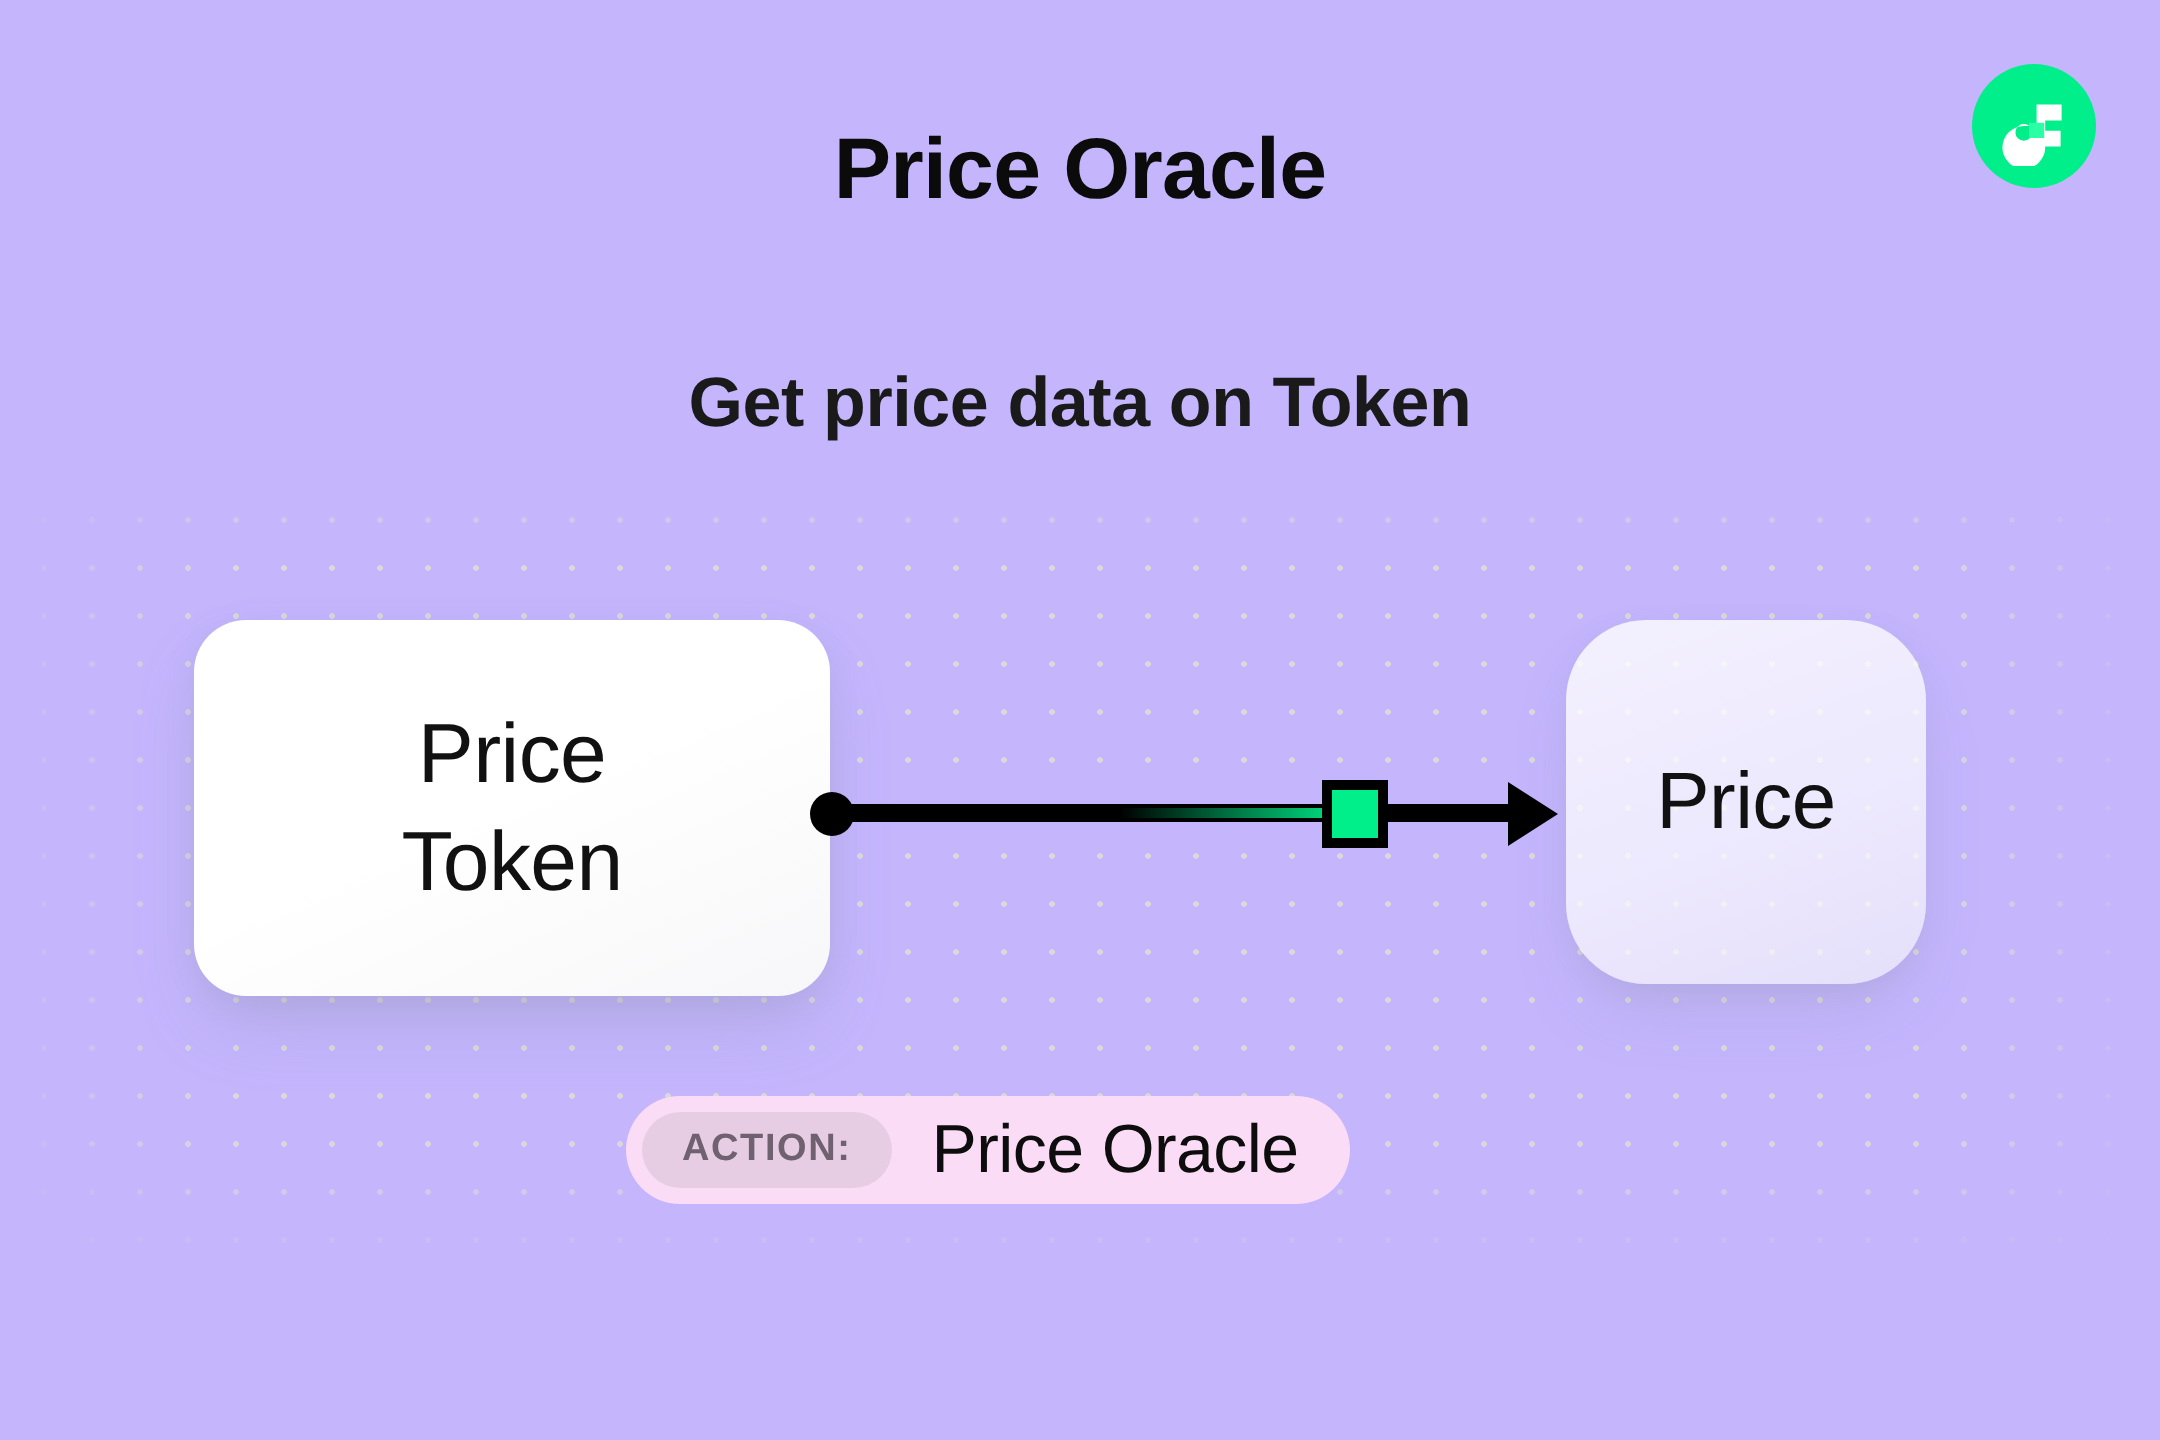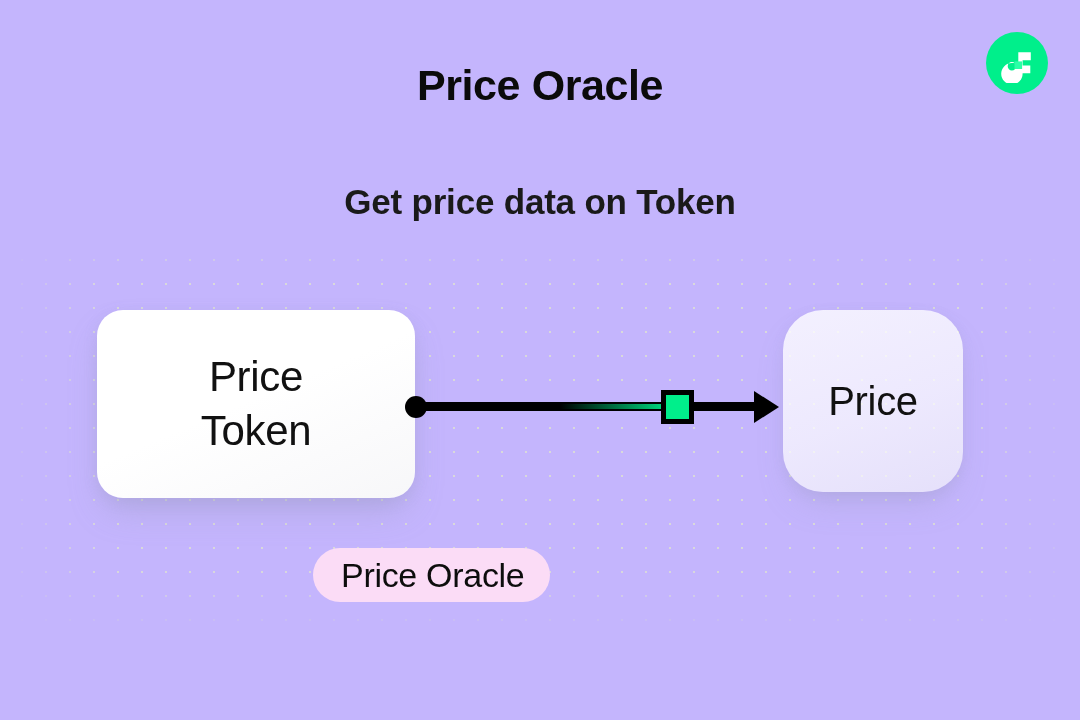--- a/index.html
+++ b/index.html
@@ -240,16 +240,17 @@
 
   <div class="connector">
     <div class="conn-dot"></div>
     <div class="conn-line"></div>
     <div class="conn-line-accent"></div>
     <div class="conn-chip"></div>
     <div class="conn-arrow"></div>
   </div>
 
   <div class="action-badge">
+    <span class="action-chip">ACTION:</span>
     <span class="action-value">Price Oracle</span>
   </div>
 
 </div>
 
 </body></html>

